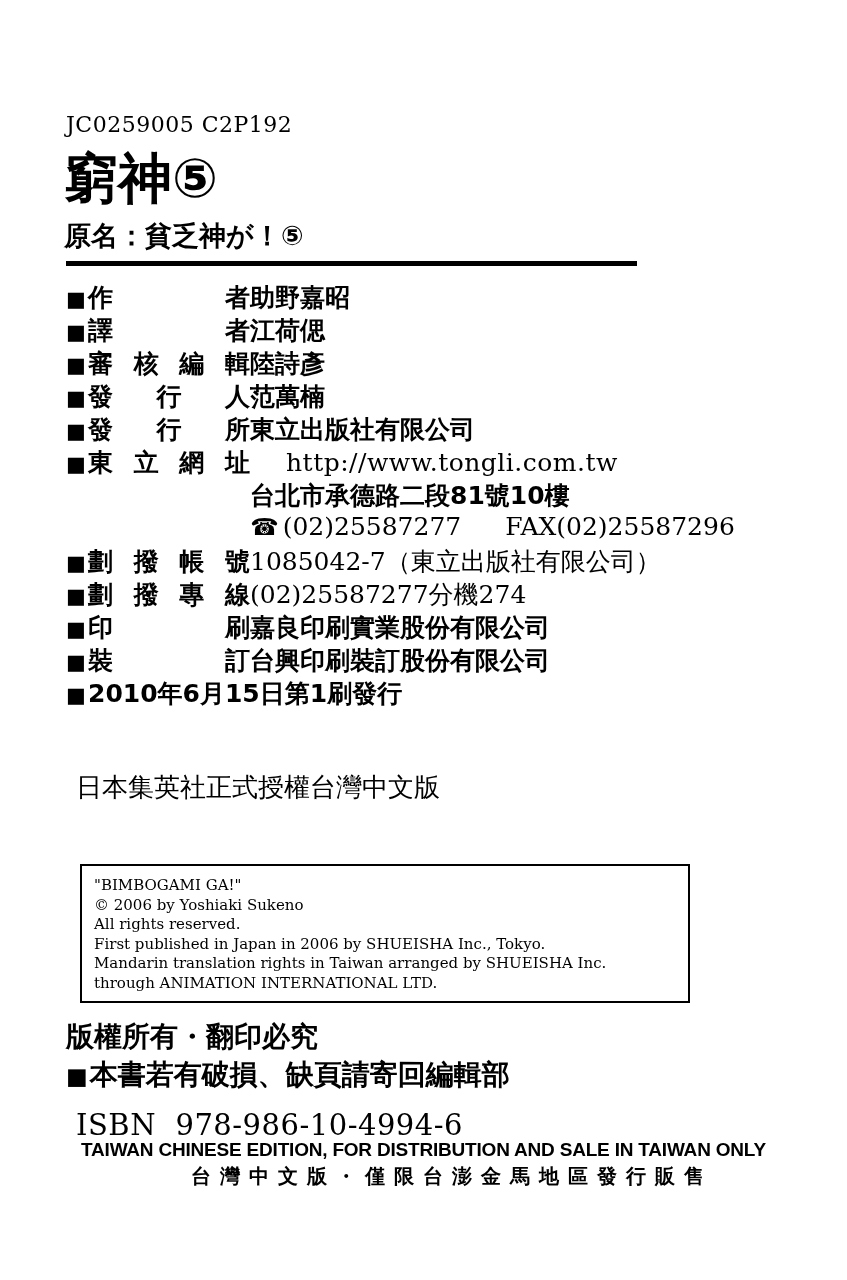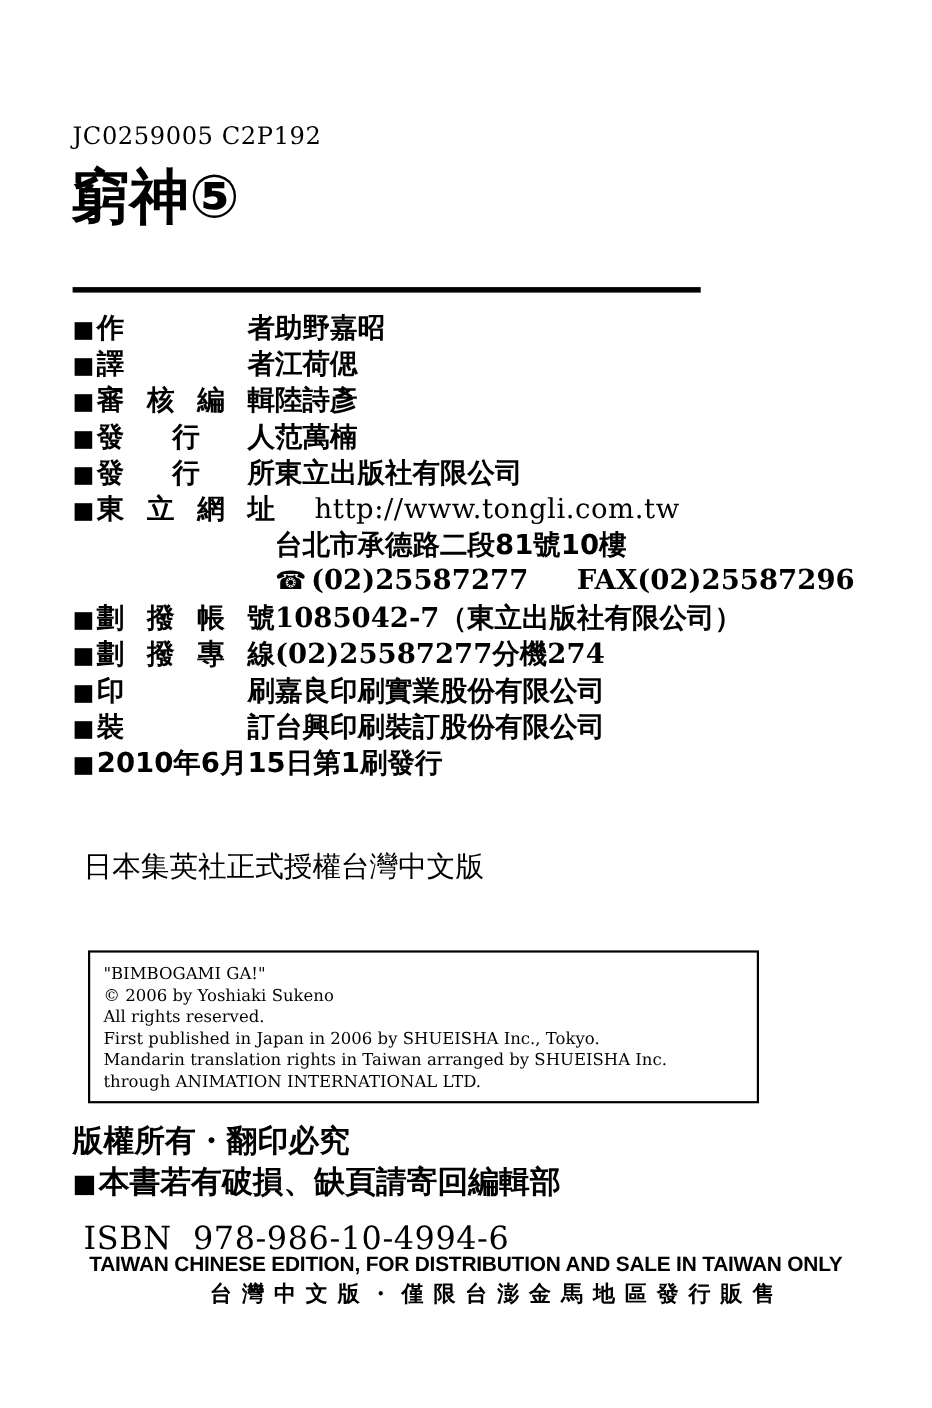--- a/index.html
+++ b/index.html
@@ -104,21 +104,21 @@
   }
   .cvalue.mono {
     font-family: "DejaVu Serif", serif;
     font-size: 25px;
     font-weight: 400;
     letter-spacing: 0.5px;
     margin-left: 36px;
   }
   .cvalue.serifnum {
     font-family: "DejaVu Serif", serif;
-    font-weight: 700;
+    font-weight: 400;
   }
 
   .crow-indent {
     display: flex;
     align-items: baseline;
     height: 33px;
     padding-left: 184px;
     white-space: pre;
   }
 
@@ -252,20 +252,21 @@
   }
 </style>
 </head>
 <body>
 
 <div class="page">
 
   <div class="code-line">JC0259005 C2P192</div>
 
   <div class="title-main">窮神⑤</div>
+  <div class="title-sub">原名：貧乏神が！⑤</div>
 
   <div class="rule"></div>
 
   <div class="credits">
 
     <div class="crow">
       <span class="bullet">■</span>
       <span class="clabel">
         <span>作</span><span>者</span>
       </span>

